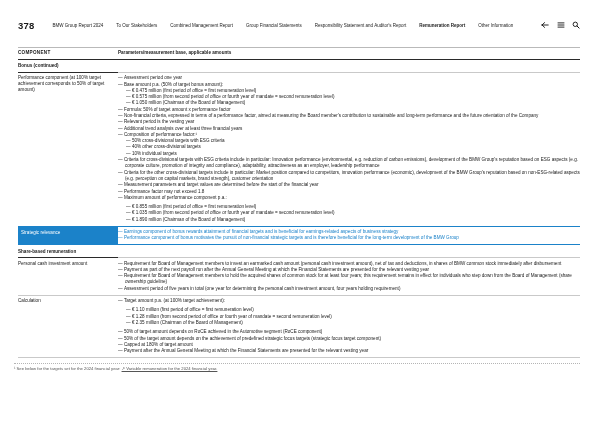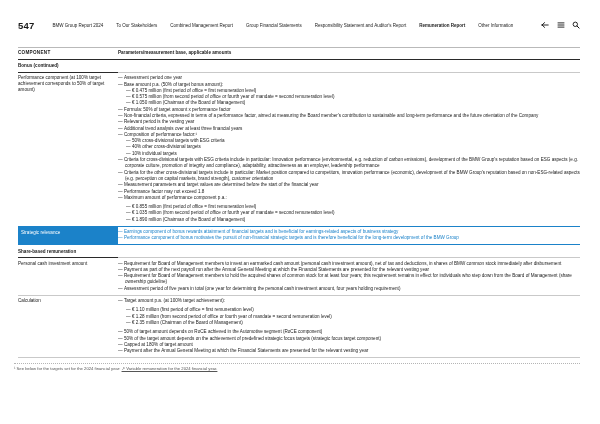--- a/index.html
+++ b/index.html
@@ -46,21 +46,21 @@
     padding-top: 2.5px; font-size: 4.2px; color: var(--footnote); line-height: 1.35;
   }
   .footnote-link { color: var(--footnote); text-decoration: underline; cursor: pointer; }
 </style>
 </head>
 <body>
 
 <div class="page">
 
   <header class="header">
-    <div class="page-num">547</div>
+    <div class="page-num">378</div>
     <nav class="nav" id="nav">
         <span class="nav-item">BMW Group Report 2024</span>
         <span class="nav-item">To Our Stakeholders</span>
         <span class="nav-item">Combined Management Report</span>
         <span class="nav-item">Group Financial Statements</span>
         <span class="nav-item">Responsibility Statement and Auditor's Report</span>
         <span class="nav-item active">Remuneration Report</span>
         <span class="nav-item">Other Information</span>
       </nav>
     <div class="header-icons">

